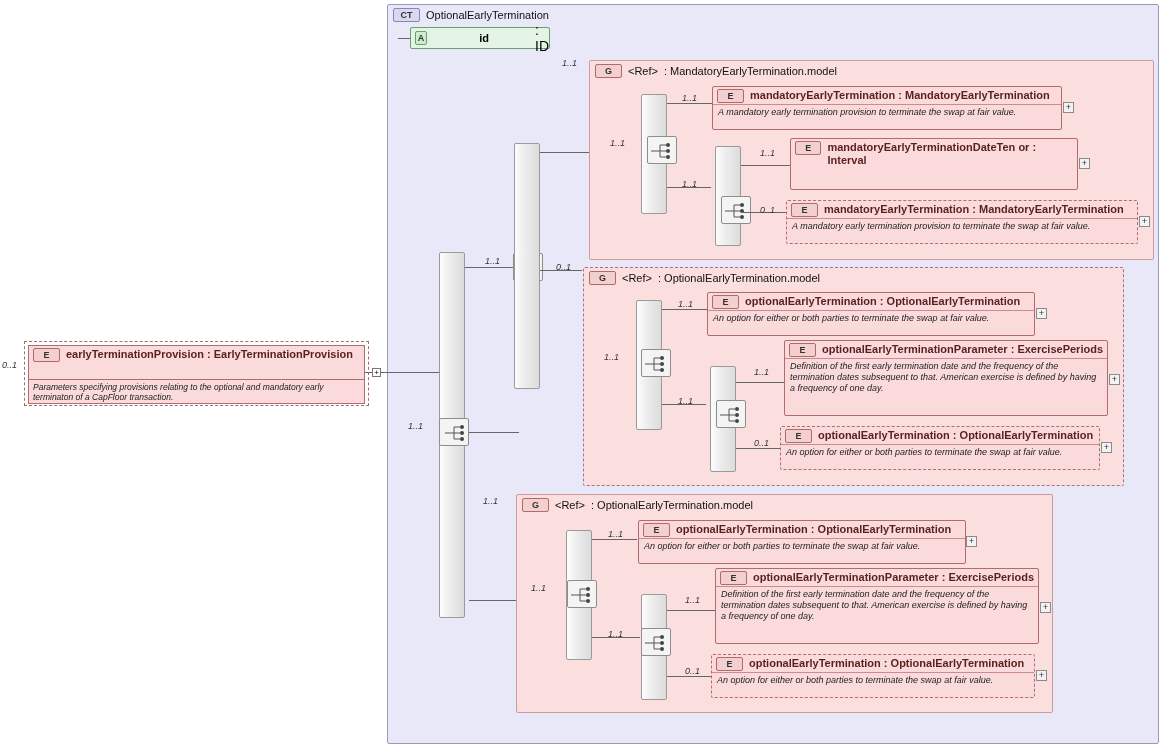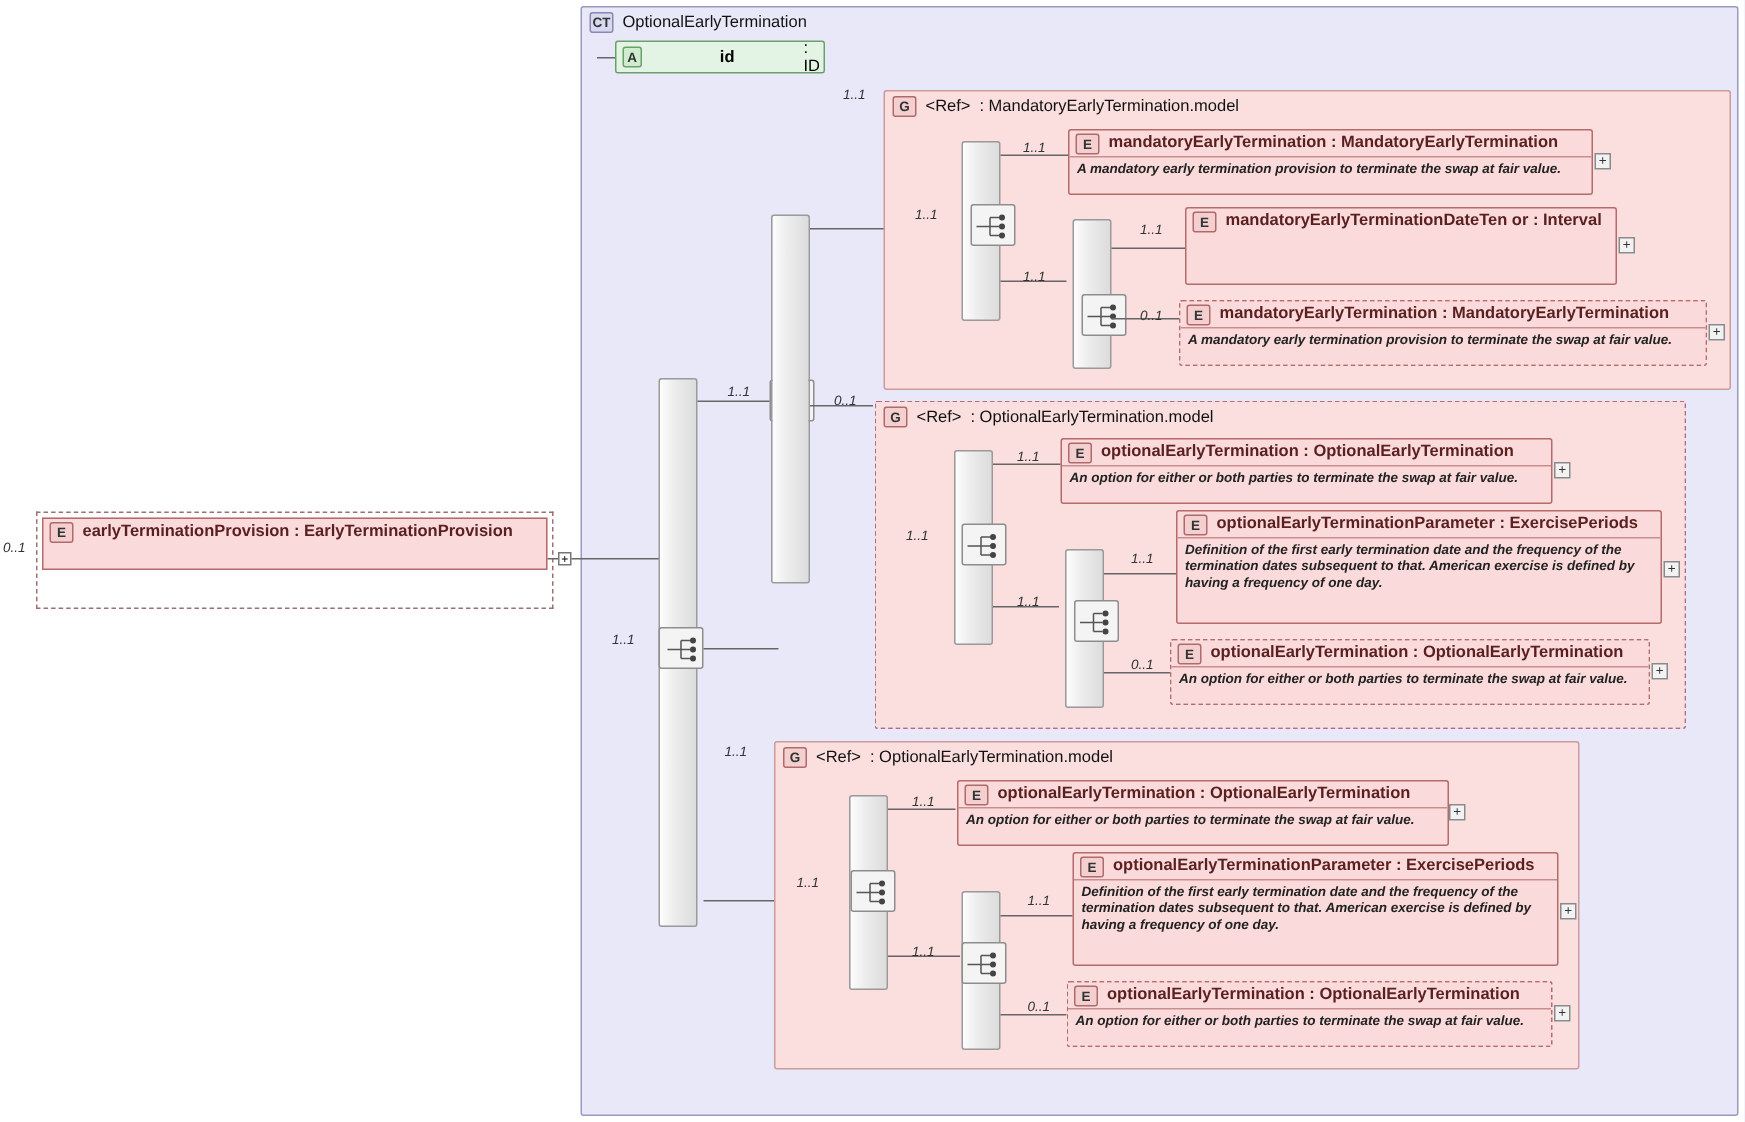--- a/index.html
+++ b/index.html
@@ -24,21 +24,21 @@
     background:#e8e8f8;
     border:1px solid #9a9ac0;
     border-radius:2px;
   }
   .ct-header {
     position:absolute; left:0; top:0; height:20px;
     display:flex; align-items:center; gap:6px;
     padding-left:5px;
   }
   .badge {
-    width:16px; height:14px; line-height:13px;
+    width:27px; height:14px; line-height:13px;
     font-size:9px; font-weight:bold; text-align:center;
     border:1px solid #7a7a9a; background:#d7d7ee; color:#333;
     border-radius:2px;
     display:inline-block;
   }
   .badge.ct { background:#d8d8f0; border-color:#8888b0; }
   .badge.a  { background:#cfeccf; border-color:#6aa06a; }
   .badge.g  { background:#f3cfcf; border-color:#b06a6a; }
   .badge.e  { background:#f3cfcf; border-color:#b06a6a; }
   .ct-title { font-size:11px; color:#111; }
@@ -54,21 +54,21 @@
   
   .attr-box {
     position:absolute;
     background:#e4f4e4;
     border:1px solid #6aa06a;
     border-radius:2px;
     display:flex; align-items:center; gap:8px;
     padding-left:4px;
   }
   .attr-name { font-weight:bold; font-size:11px;padding-left:44px; }
-  .attr-type { font-size:11px;margin-left:38px; }
+  .attr-type { font-size:14px;margin-left:38px; }
 
   
   .grp {
     position:absolute;
     background:#fbdede;
     border:1px solid #cc9c9c;
     border-radius:2px;
   }
   .grp.dashed { border-style:dashed; border-color:#a96e8c; }
   .grp-header {
@@ -88,21 +88,20 @@
   .el-head {
     display:flex; align-items:flex-start; gap:6px;
     padding:2px 4px 1px 4px;
   }
   .el-label { font-weight:bold; font-size:11px; line-height:13px; color:#5a1f1f; }
   .el-doc {
     border-top:1px solid #c98d8d;
     font-size:9px; font-style:italic; line-height:11px;
     padding:2px 5px;
     color:#222;
-    font-weight:bold;
   }
   .plus {
     position:absolute; width:11px; height:11px;
     border:1px solid #8a8a8a; background:#f2f2f2;
     font-size:9px; line-height:9px; text-align:center; color:#333;
   }
 
   
   .root-el {
     position:absolute;
@@ -158,20 +157,23 @@
       <span class="ct-title">OptionalEarlyTermination</span>
     </div>
   </div>
 
   <div class="root-outline" style="left:24px; top:341px; width:345px; height:65px;"></div>
   <div class="root-el" style="left:28px; top:345px; width:337px; height:35px;">
     <div class="el-head">
       <span class="badge e">E</span>
       <span class="el-label">earlyTerminationProvision : EarlyTerminationProvision</span>
     </div>
+  </div>
+  <div class="abs" style="left:28px; top:380px; width:337px; height:24px; background:#fadada; border:1px solid #b46b6b; border-top:none;">
+    <div style="font-size:8.5px; font-style:italic; line-height:10px; padding:2px 4px; color:#222;">Parameters specifying provisions relating to the optional and mandatory early terminaton of a CapFloor transaction.</div>
   </div>
   <div class="card" style="left:2px; top:360px;">0..1</div>
 
   <div class="ln h" style="left:365px; top:372px; width:7px;"></div>
   <div class="expander" style="left:372px; top:368px;">+</div>
   <div class="ln h" style="left:381px; top:372px; width:60px;"></div>
 
   <div class="attr-box" style="left:410px; top:27px; width:140px; height:22px;">
     <span class="badge a">A</span>
     <span class="attr-name">id</span>

